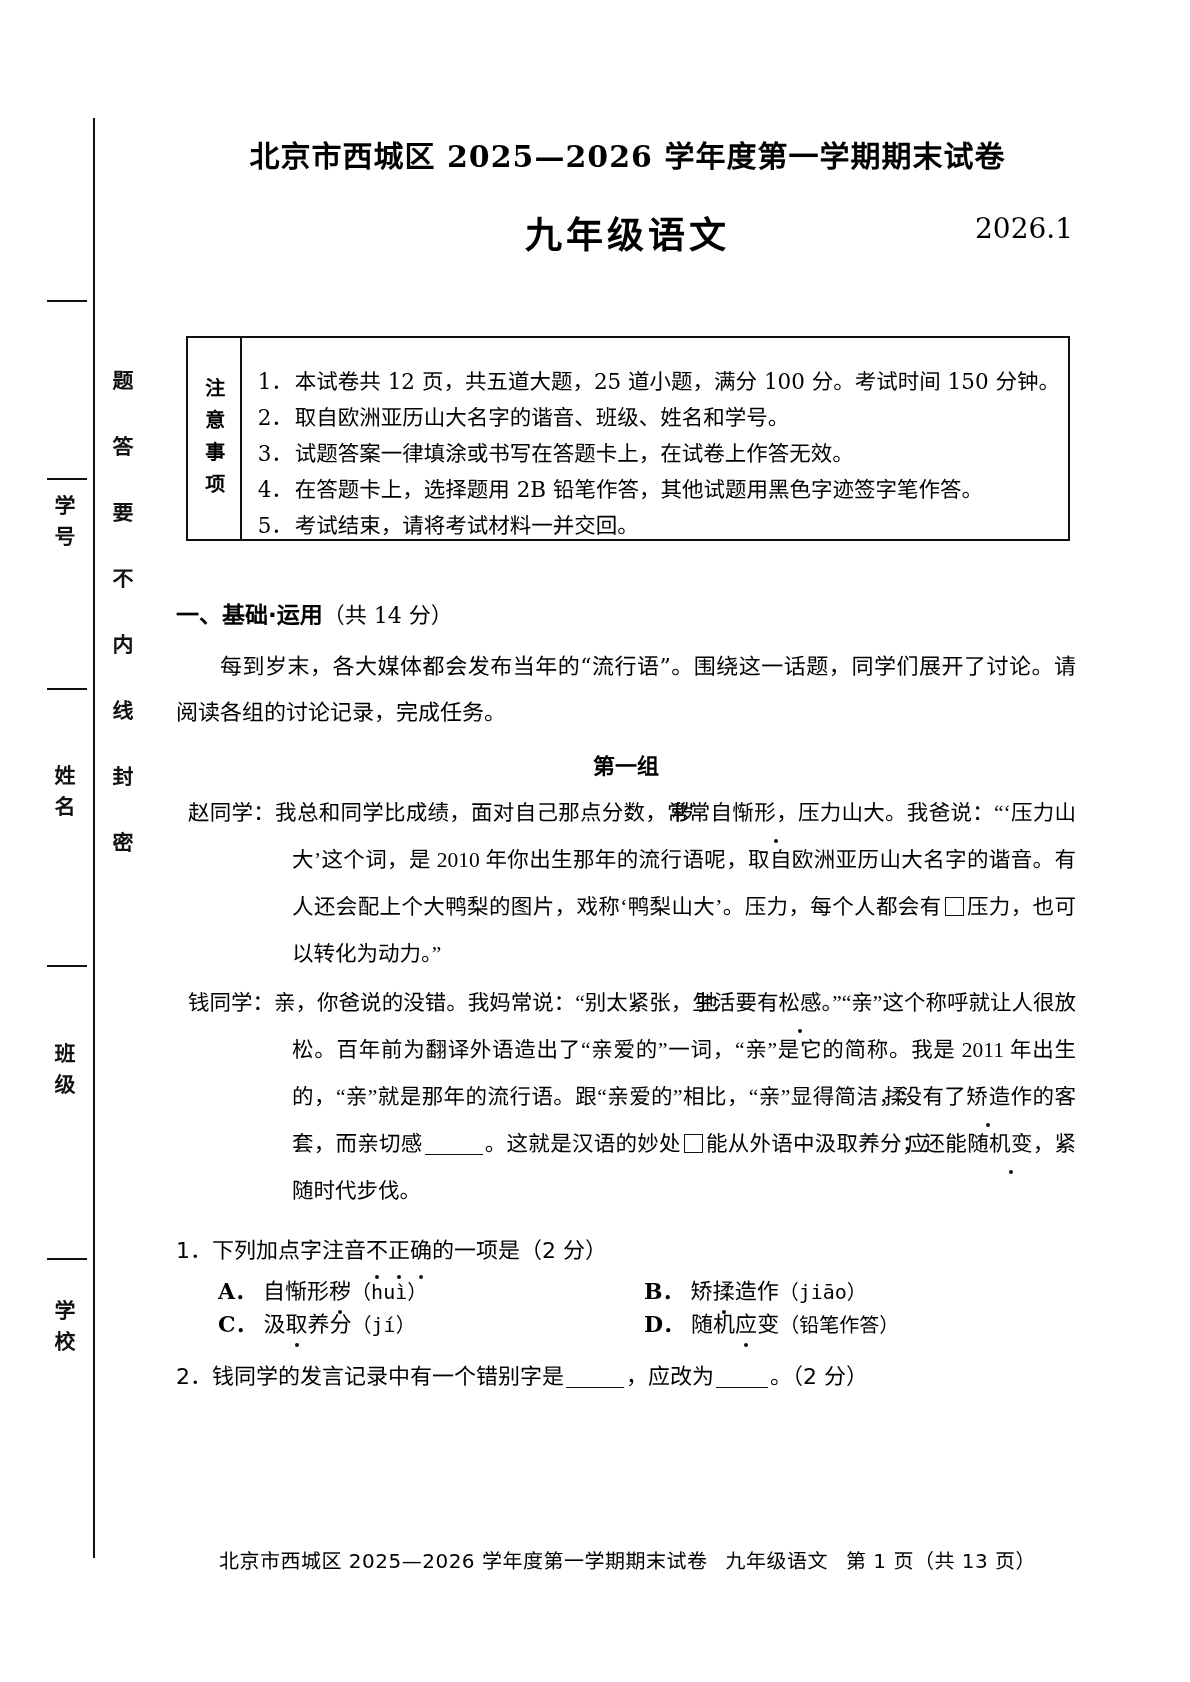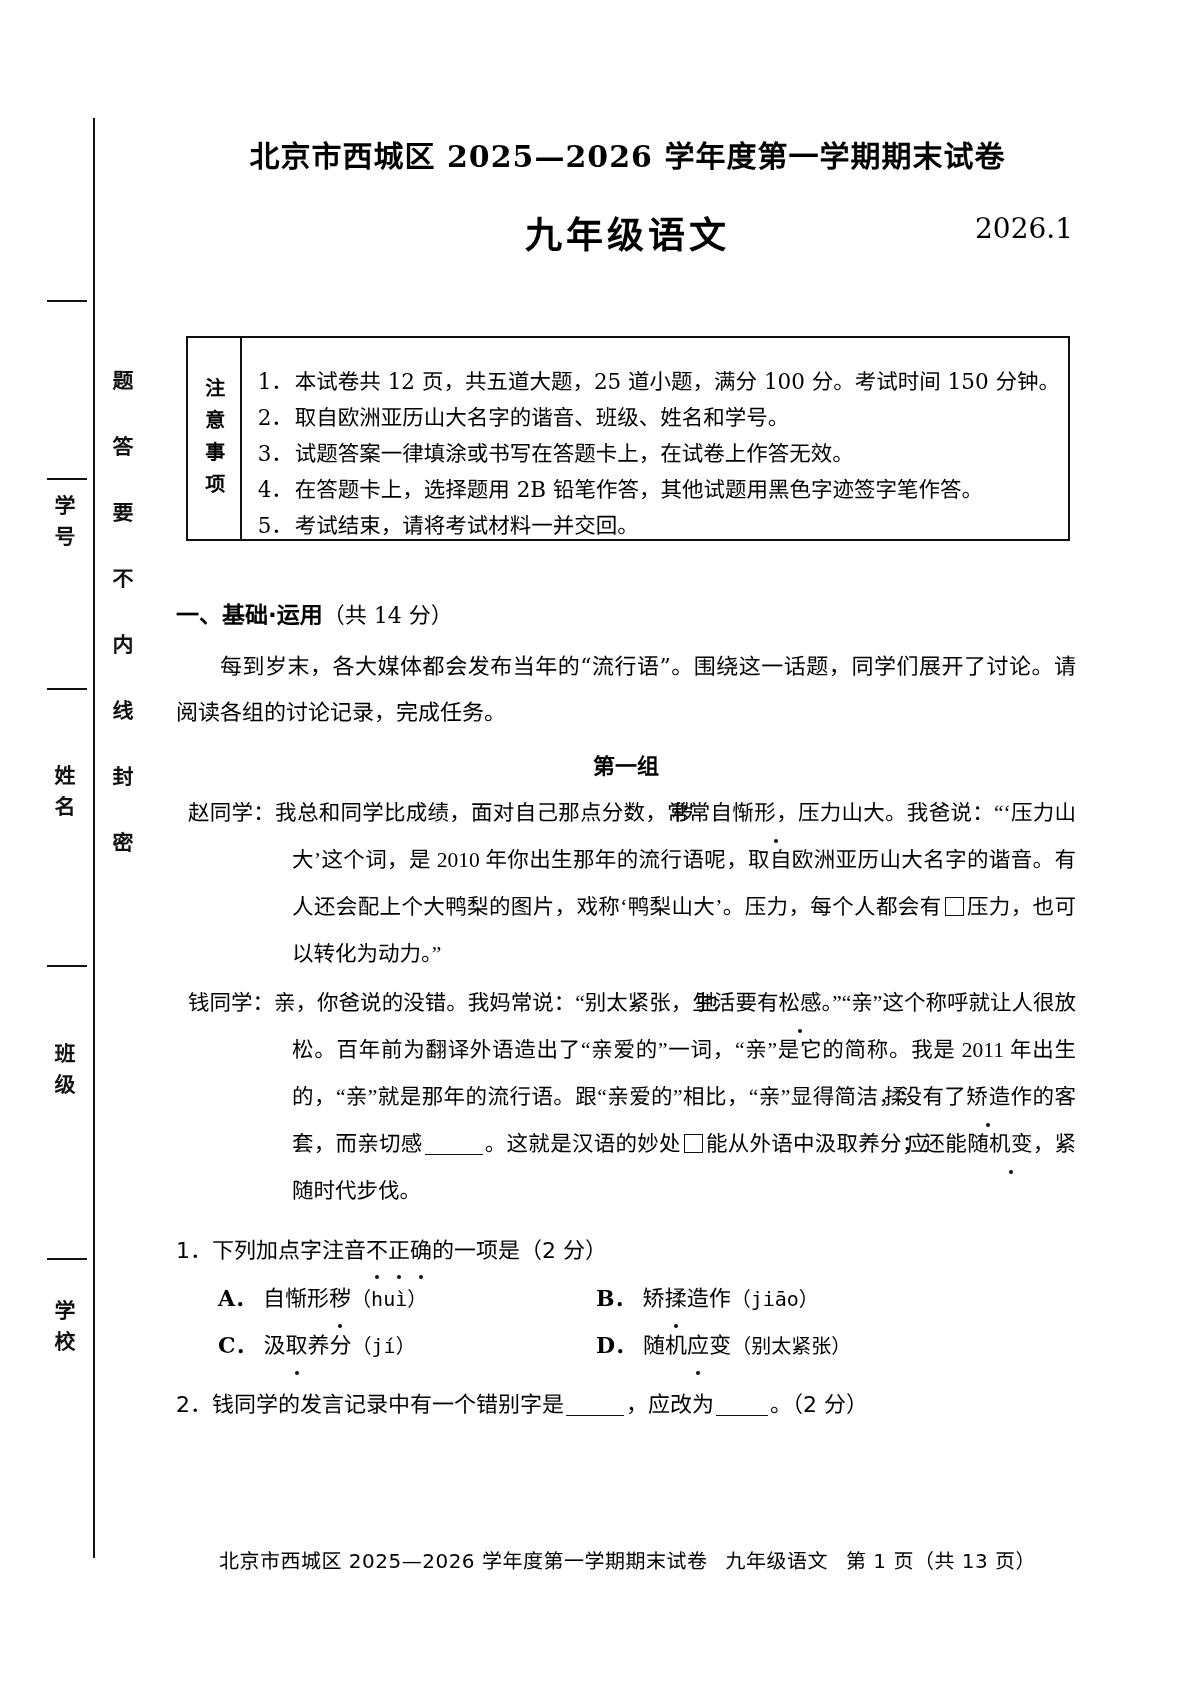--- a/index.html
+++ b/index.html
@@ -223,23 +223,24 @@
   .question {
     font-family: "DejaVu Sans", "Liberation Sans", sans-serif;
     font-size: 22px;
     line-height: 44px;
     margin: 14px 0 2px 0;
     font-weight: 400;
   }
   .opts {
     display: flex;
     font-size: 22px;
-    line-height: 46px;
+    line-height: 32px;
     padding-left: 42px;
     font-family: "DejaVu Sans", "Liberation Sans", sans-serif;
+    gap: 48px;
   }
   .opt {
     width: 378px;
     white-space: nowrap;
   }
   .opt .lab {
     font-family: "DejaVu Serif", "Liberation Serif", serif;
     font-weight: 700;
     margin-right: 6px;
   }
@@ -328,21 +329,21 @@
 
     <div class="question"><span>1．</span><span>下列加点字注音</span><span class="dot">不</span><span class="dot">正</span><span class="dot">确</span><span>的一项是</span><span>（2 分）</span></div>
 
     <div class="opts">
       <div class="opt"><span class="lab">A．</span><span>自惭形</span><span class="dot">秽</span><span></span><span class="pinyin">（huì）</span></div>
       <div class="opt"><span class="lab">B．</span><span>矫</span><span class="dot">揉</span><span>造作</span><span class="pinyin">（jiāo）</span></div>
     </div>
 
     <div class="opts">
       <div class="opt"><span class="lab">C．</span><span>汲</span><span class="dot">取</span><span>养分</span><span class="pinyin">（jí）</span></div>
-      <div class="opt"><span class="lab">D．</span><span>随机</span><span class="dot">应</span><span>变</span><span class="pinyin">（别太紧张）</span></div>
+      <div class="opt"><span class="lab">D．</span><span>随机</span><span class="dot">应</span><span>变</span><span class="pinyin">（铅笔作答）</span></div>
     </div>
 
     <div class="question"><span>2．</span><span>钱同学的发言记录中有一个错别字是</span><span class="blank w1"></span><span>，应改为</span><span class="blank w2"></span><span>。</span><span>（2 分）</span></div>
 
   </div>
 
   <div id="footer"><span>北京市西城区 2025—2026 学年度第一学期期末试卷</span><span class="gap"></span><span>九年级语文</span><span class="gap"></span><span>第 1 页（共 13 页）</span></div>
 
 </div>
 

